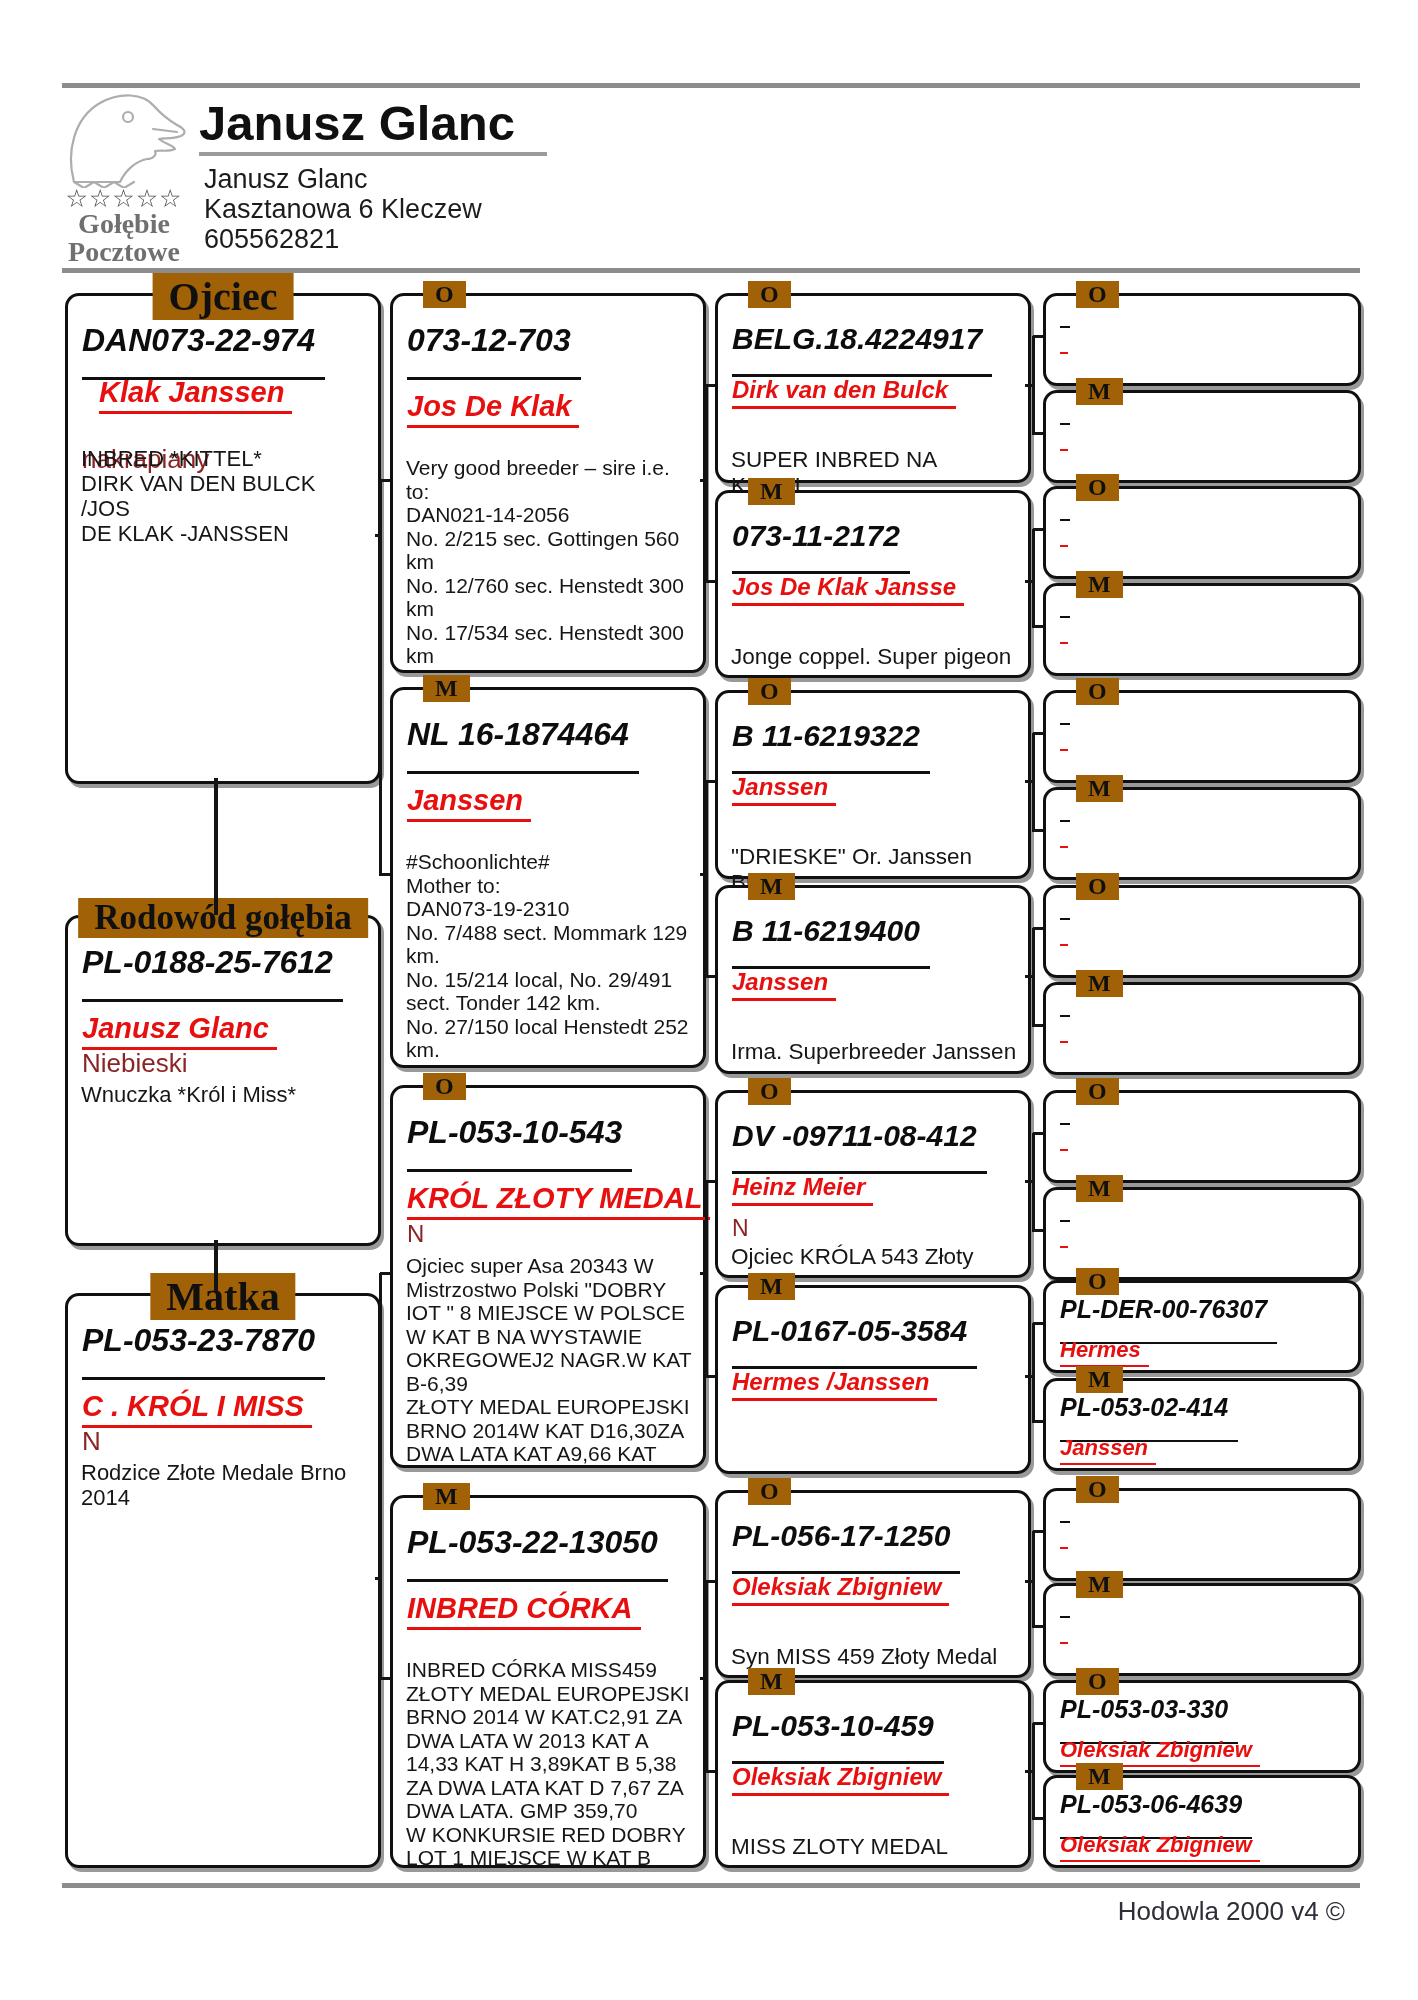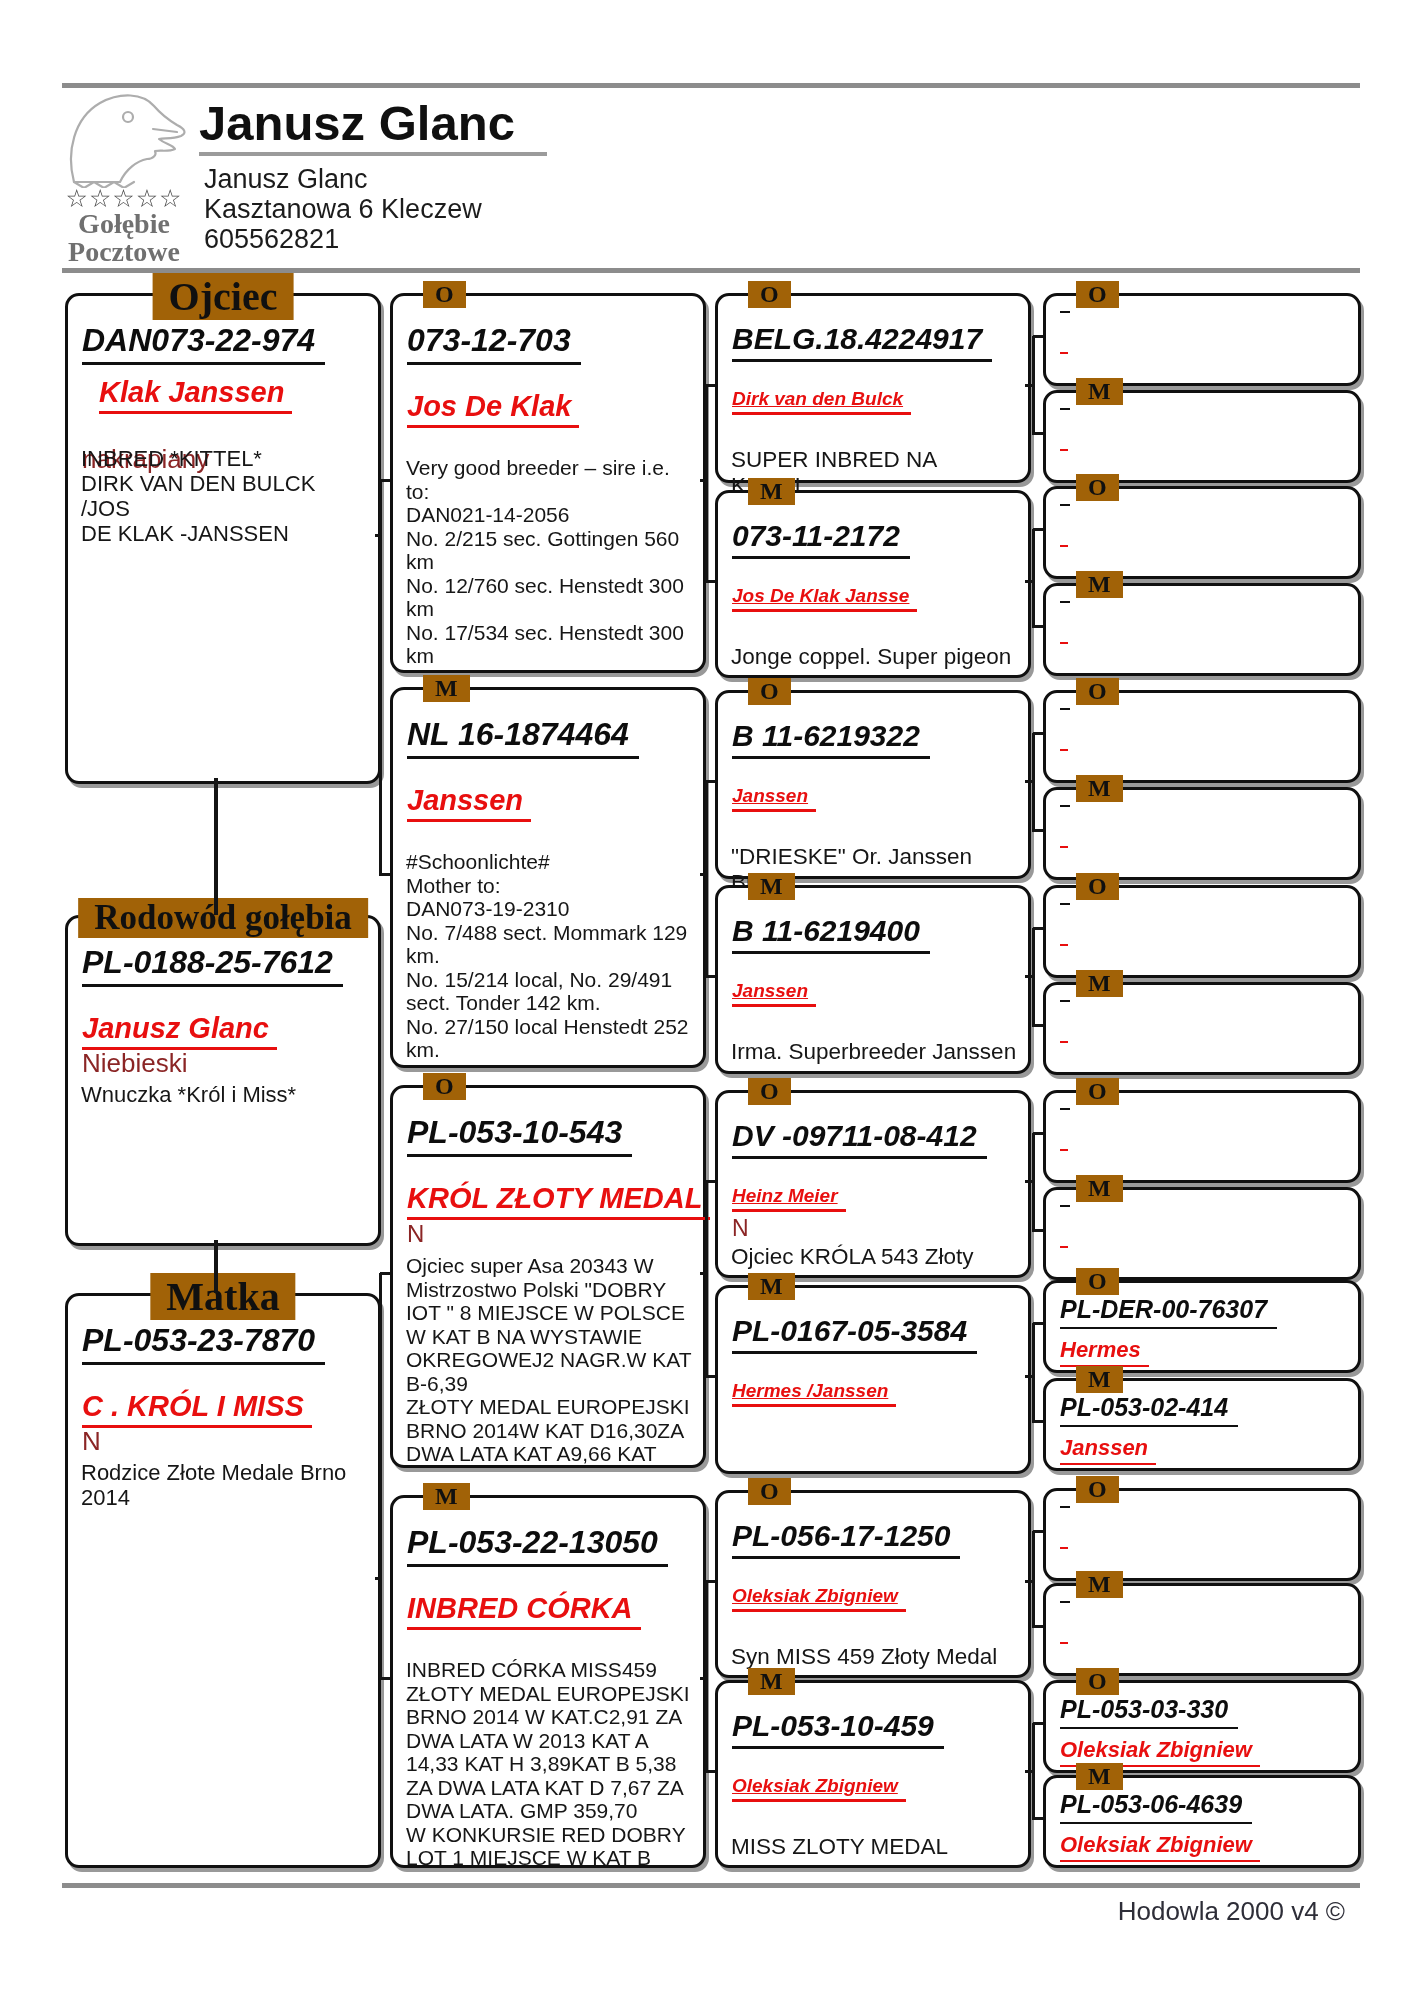--- a/index.html
+++ b/index.html
@@ -13,30 +13,30 @@
   .logo-stars{position:absolute;left:48px;top:184px;width:152px;text-align:center;font-size:25px;color:#4a4a4a;letter-spacing:1px;}
   .logo-word{position:absolute;left:48px;width:152px;text-align:center;font-family:"Liberation Serif",serif;
              font-weight:bold;font-size:28px;color:#707070;}
   
   .box{position:absolute;background:#fff;border:3px solid #101010;border-radius:14px;box-shadow:3px 4px 0 #999;}
   .tag{position:absolute;top:-15px;left:30px;background:#a16207;padding:0 12px;
        font-family:"Liberation Serif",serif;font-weight:bold;font-size:24px;color:#101010;white-space:nowrap;}
   .tag.center{left:50%;transform:translateX(-50%);top:-23px;font-size:40px;padding:0 16px;}
   .tag.center.small{font-size:35px;top:-20px;}
   .ring{position:absolute;left:14px;top:26px;font-style:italic;font-weight:bold;font-size:32px;color:#0d0d0d;
-        border-bottom:3px solid #101010;padding:0 10px 3px 0;white-space:nowrap;}
+        border-bottom:3px solid #101010;padding:0 10px 18px 0;white-space:nowrap;}
   .name{position:absolute;left:14px;top:94px;font-style:italic;font-weight:bold;font-size:29px;color:#e80f0f;
         border-bottom:3px solid #e80f0f;padding:0 8px 2px 0;white-space:nowrap;}
   .sub{position:absolute;left:14px;top:130px;font-size:26px;color:#8b2525;white-space:nowrap;}
   .note{position:absolute;left:13px;top:164px;right:8px;font-size:22px;line-height:1.14;color:#161616;white-space:pre-line;}
   .b-ojciec .name{top:80px;margin-left:17px;} .b-ojciec .sub{top:128px;margin-top:20px;} .b-ojciec .note{top:150px;}
   .g2 .note{top:160px;font-size:21px;line-height:1.12;}
   .g2 .sub{top:132px;font-size:24px;}
   .g3 .ring{font-size:30px;}
-  .g3 .name{top:92px;font-size:19px;text-decoration:underline;}
+  .g3 .name{top:80px;font-size:24px;}
   .g3 .sub{top:122px;font-size:23px;}
   .g3 .note{top:151px;font-size:22.5px;}
   .g4 .ring{top:12px;font-size:25px;border-bottom-width:2px;}
   .g4 .name{top:54px;font-size:22px;border-bottom-width:2px;}
   .line{position:absolute;background:#141414;}
   .footer{position:absolute;left:1015px;top:1896px;width:330px;text-align:right;font-size:26px;color:#2e2e38;white-space:nowrap;}
 </style>
 </head>
 <body>
 

